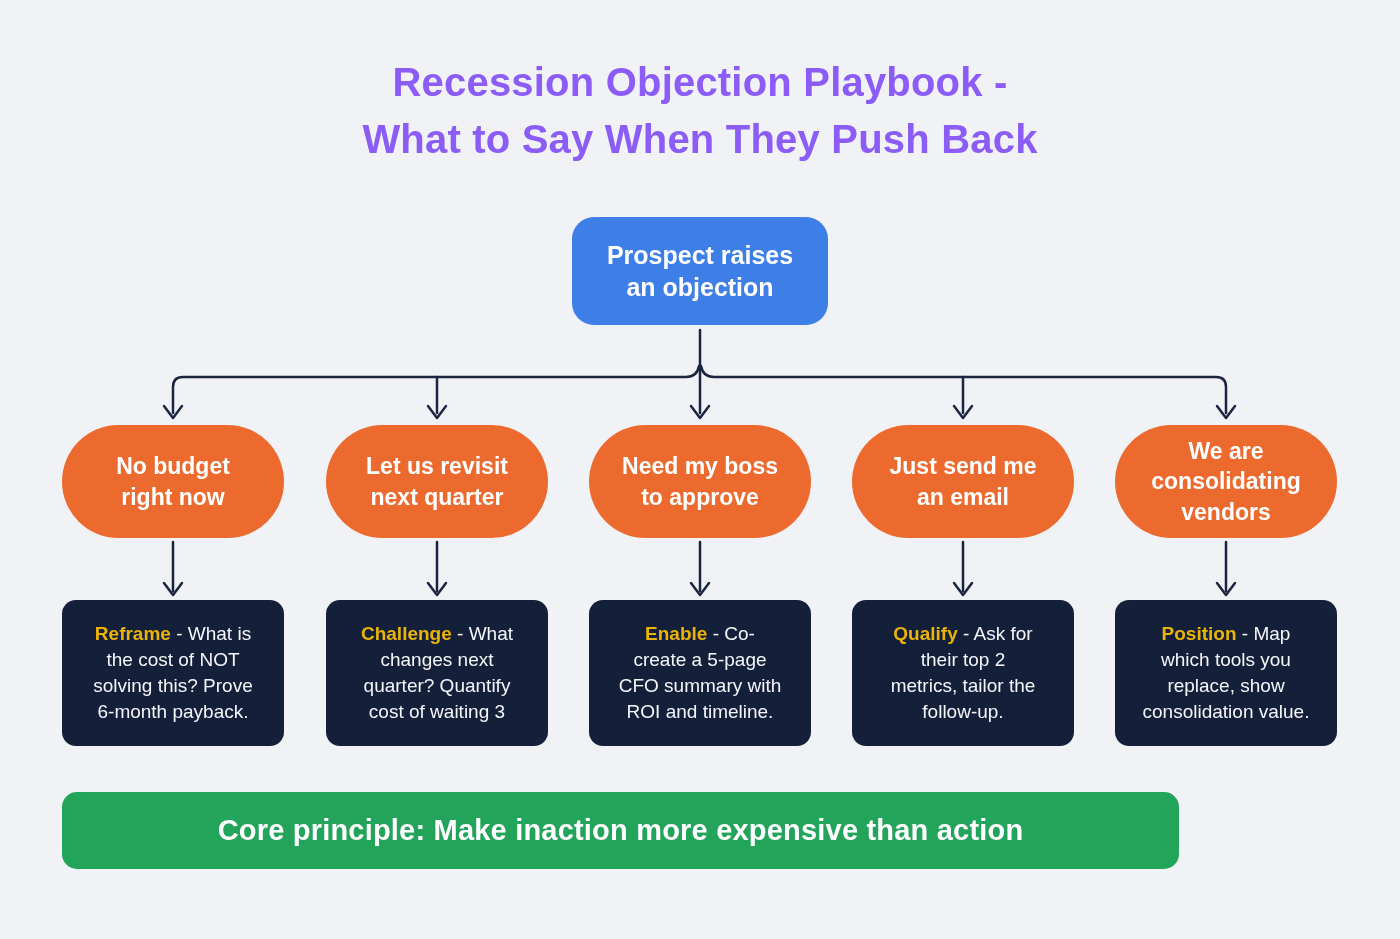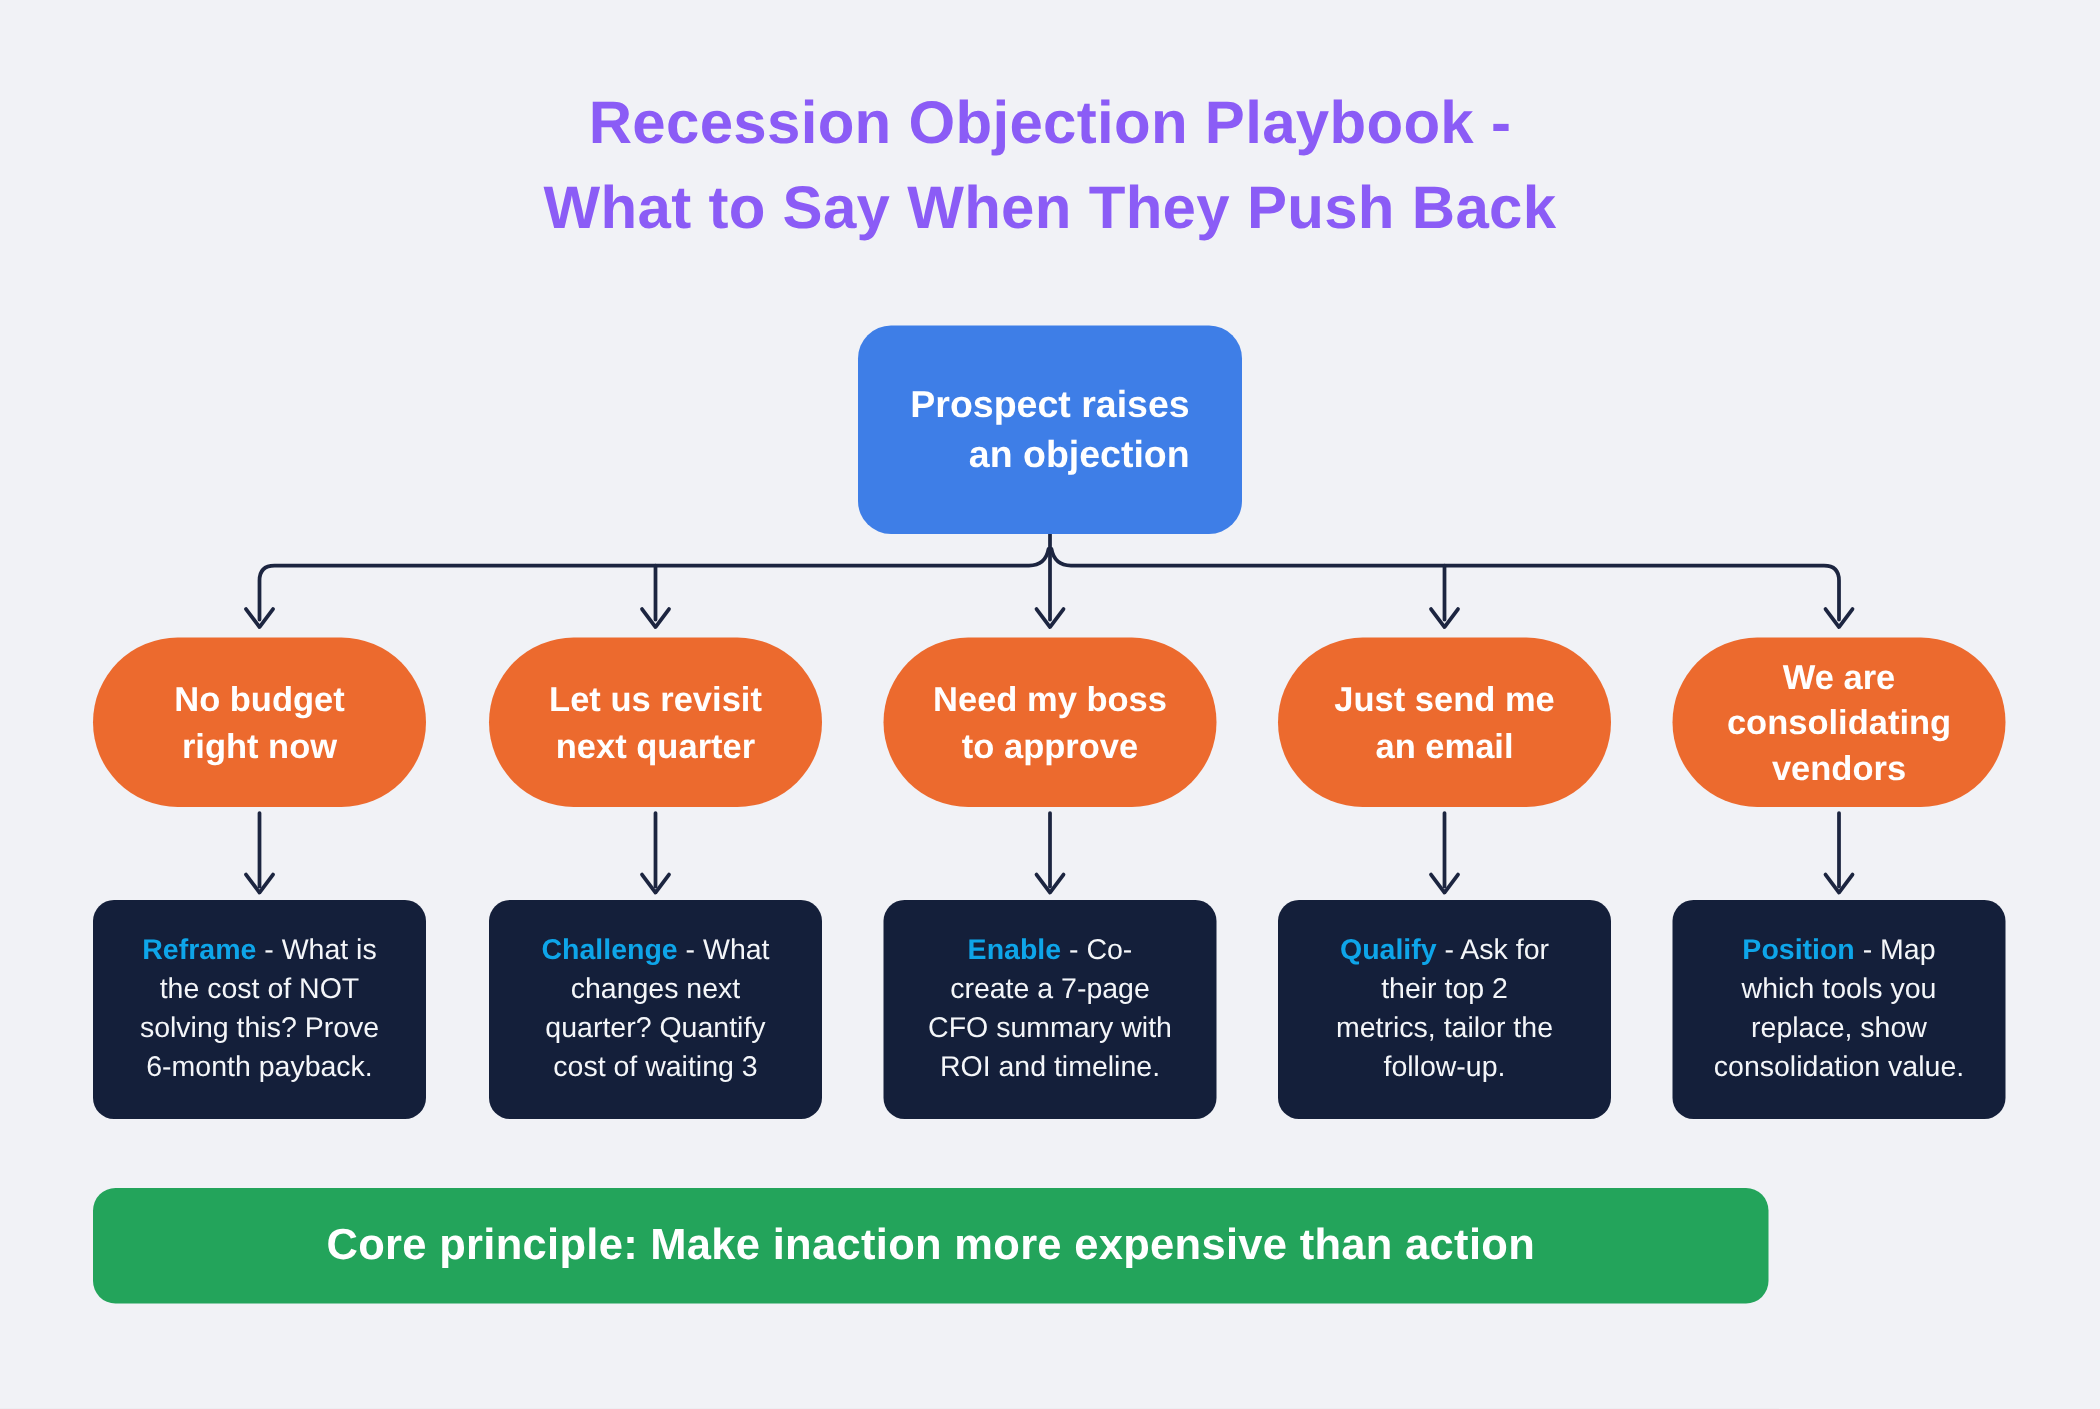--- a/index.html
+++ b/index.html
@@ -42,27 +42,26 @@
     align-items: center;
     justify-content: center;
     text-align: center;
     box-sizing: border-box;
     color: #FFFFFF;
   }
   .root-node {
     left: 572px;
     top: 217px;
     width: 256px;
-    height: 139px;
+    height: 108px;
     background: #3E7EE7;
     border-radius: 22px;
     font-size: 25px;
     font-weight: 700;
     line-height: 1.3;
-    text-align: right;
   }
   .pill {
     top: 425px;
     width: 222px;
     height: 113px;
     background: #EC6A2E;
     border-radius: 57px;
     font-size: 23px;
     font-weight: 700;
     line-height: 1.32;
@@ -73,21 +72,21 @@
     width: 222px;
     height: 146px;
     background: #141F3A;
     border-radius: 14px;
     font-size: 19px;
     font-weight: 400;
     line-height: 1.37;
     color: #F4F6F9;
     padding: 6px 8px;
   }
-  .response b { font-weight: 700; color: #0ea5e9; }
+  .response b { font-weight: 700; color: #eab308; }
   .pre { white-space: pre-line; }
   .c0 { left: 62px; }
   .c1 { left: 326px; }
   .c2 { left: 589px; }
   .c3 { left: 852px; }
   .c4 { left: 1115px; }
   .banner {
     position: absolute;
     left: 62px;
     top: 792px;
@@ -173,21 +172,21 @@
 6-month payback.</span></span>
   </div>
   <div class="node response c1">
     <span class="pre"><b>Challenge</b><span> - What
 changes next
 quarter? Quantify
 cost of waiting 3</span></span>
   </div>
   <div class="node response c2">
     <span class="pre"><b>Enable</b><span> - Co-
-create a 7-page
+create a 5-page
 CFO summary with
 ROI and timeline.</span></span>
   </div>
   <div class="node response c3">
     <span class="pre"><b>Qualify</b><span> - Ask for
 their top 2
 metrics, tailor the
 follow-up.</span></span>
   </div>
   <div class="node response c4">

